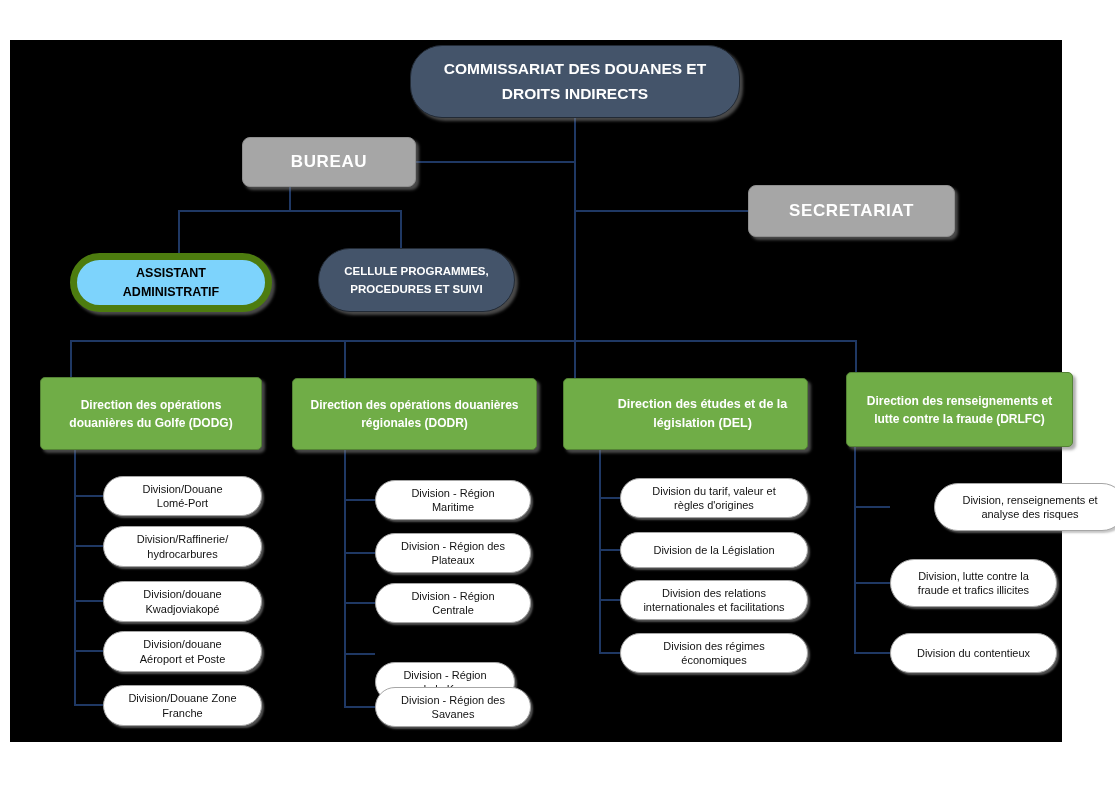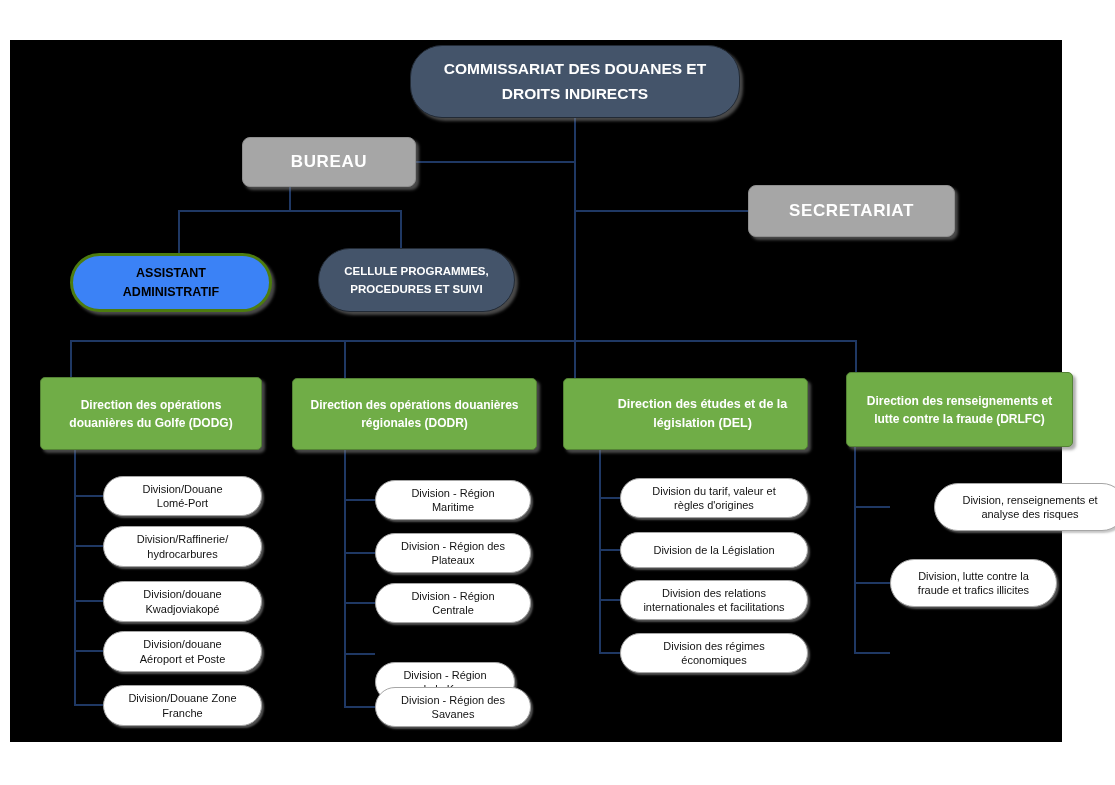--- a/index.html
+++ b/index.html
@@ -15,21 +15,21 @@
   .navy{
     background:#44546A;color:#ffffff;font-weight:bold;
     border:1px solid #222A35;box-shadow:3px 3px 3px rgba(135,135,135,.55);
   }
   .gray{
     background:#A6A6A6;color:#ffffff;font-weight:bold;border-radius:8px;
     border:1px solid #8f8f8f;letter-spacing:.6px;
     box-shadow:3px 3px 3px rgba(135,135,135,.55);
   }
   .whitebox{
-    background:#3b82f6;border:3px solid #4d7c0f;color:#000000;font-weight:bold;
+    background:#7dd3fc;border:7px solid #4d7c0f;color:#000000;font-weight:bold;
     box-shadow:3px 3px 3px rgba(135,135,135,.55);line-height:1.45;align-items:center;
   }
   .green{
     background:#70AD47;border:1px solid #548235;color:#ffffff;font-weight:bold;
     border-radius:5px;box-shadow:3px 3px 3px rgba(120,120,120,.6);
     padding:4px 10px;line-height:1.5;
   }
   .division{
     background:#ffffff;border:1px solid #A6A6A6;color:#111111;font-size:11px;
     box-shadow:2px 2px 2px rgba(150,150,150,.55);padding:2px 22px;line-height:1.3;
@@ -162,14 +162,17 @@
   <div class="node division" style="left:620px;top:633px;width:188px;height:40px;">
     <span>Division des régimes économiques</span>
   </div>
 
   <div class="node division" style="left:934px;top:483px;width:192px;height:48px;text-align:center;">
     <span>Division, renseignements et analyse des risques</span>
   </div>
   <div class="node division" style="left:890px;top:559px;width:167px;height:48px;">
     <span>Division, lutte contre la fraude et trafics illicites</span>
   </div>
+  <div class="node division" style="left:890px;top:633px;width:167px;height:40px;">
+    <span>Division du contentieux</span>
+  </div>
 
 </div>
 
 </body></html>

